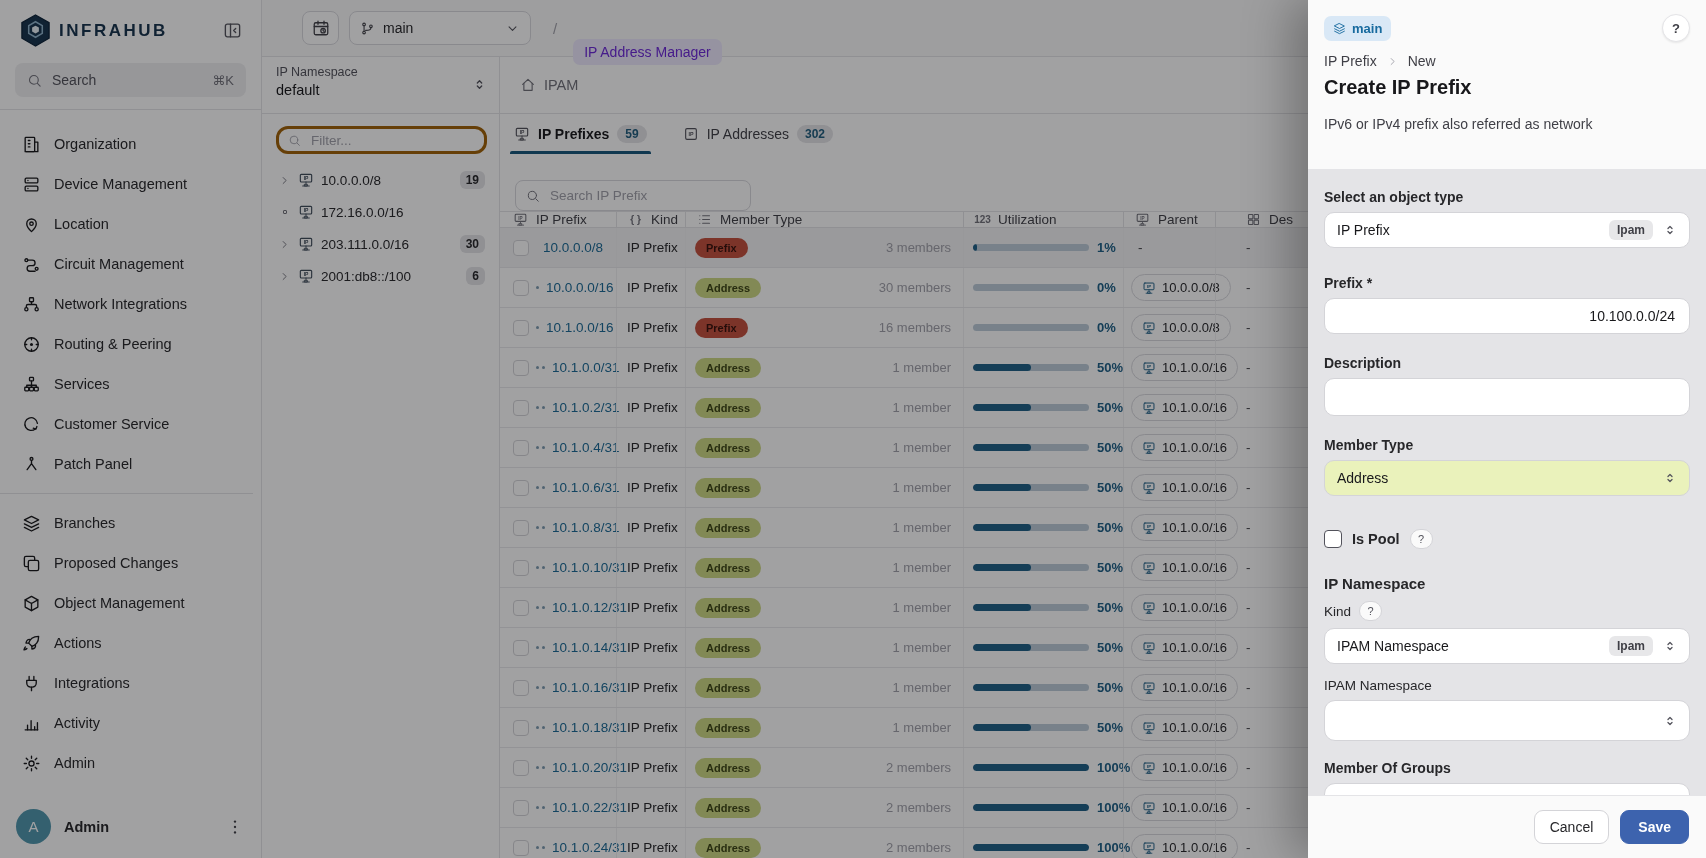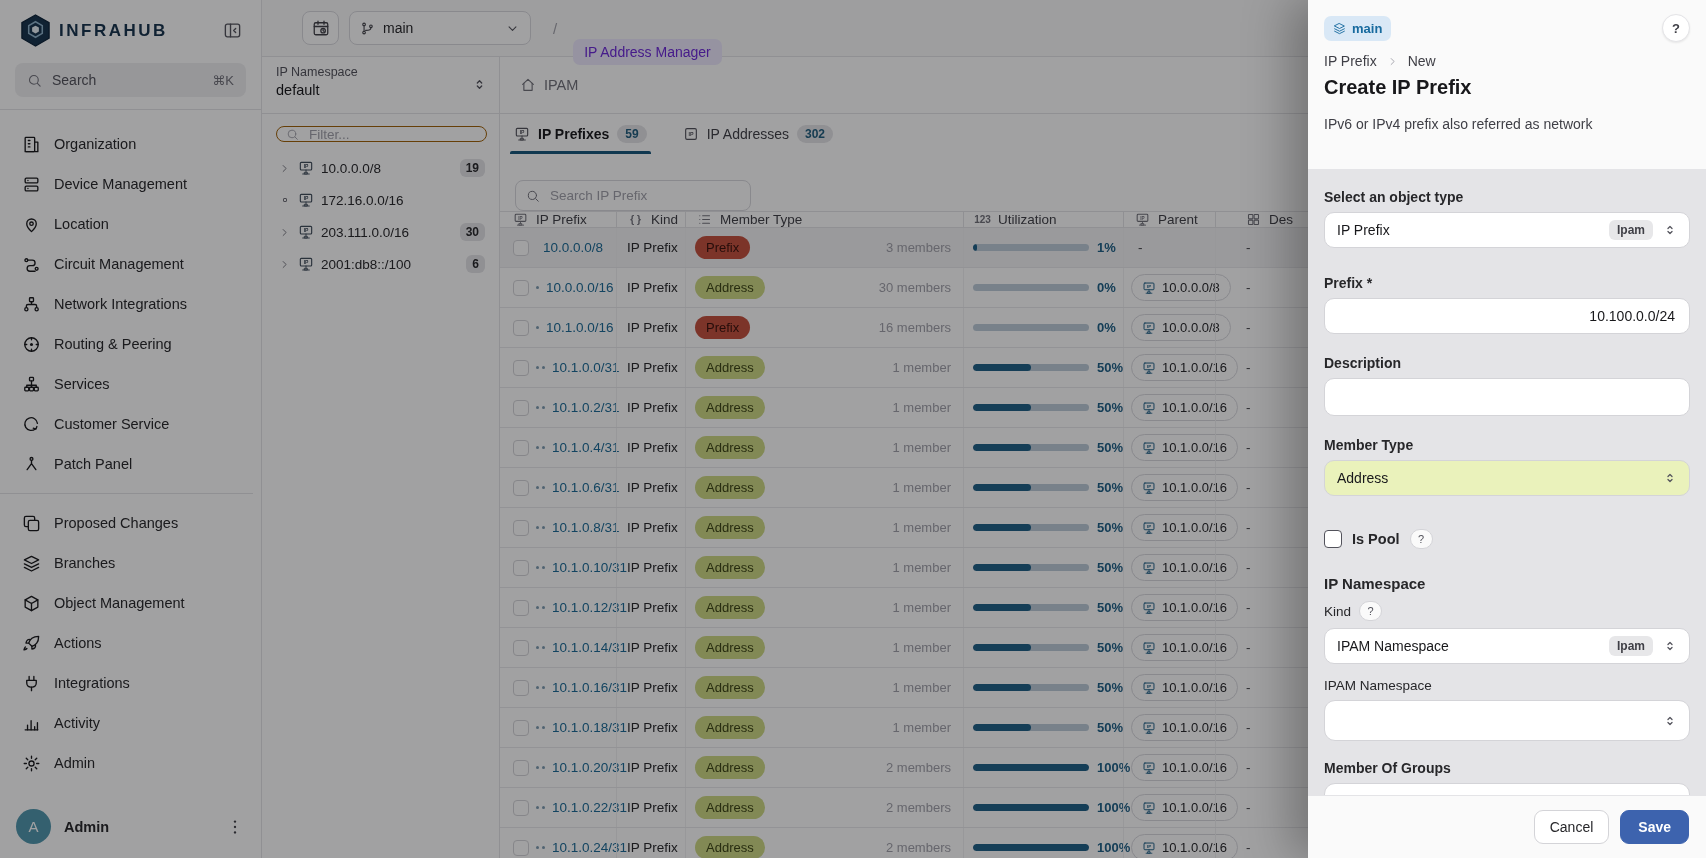--- a/index.html
+++ b/index.html
@@ -45,21 +45,21 @@
   .subbar{height:57px;flex:none;border-bottom:1px solid #e4e4e7;display:flex;}
   .ns-box{width:238px;flex:none;border-right:1px solid #e4e4e7;padding:8px 12px 0 14px;position:relative;cursor:pointer;}
   .ns-label{font-size:12.5px;color:#52525b;}
   .ns-value{font-size:14.5px;color:#18181b;margin-top:3px;}
   .ns-chev{position:absolute;right:12px;top:20px;width:15px;height:15px;color:#52525b;}
   .ipam-crumb{display:flex;align-items:center;gap:8px;padding-left:20px;color:#71717a;font-size:14.5px;}
   .ipam-crumb .ic{width:16px;height:16px;}
 
   .content-row{flex:1;display:flex;min-height:0;}
   .tree-panel{width:238px;flex:none;border-right:1px solid #e4e4e7;padding:12px 12px 0 14px;}
-  .filter-box{height:16px;border:1px solid #a16207;border-radius:12px;display:flex;align-items:center;padding:0 9px;gap:8px;color:#a1a1aa;background:#fff;}
+  .filter-box{height:28px;border:3px solid #a16207;border-radius:12px;display:flex;align-items:center;padding:0 9px;gap:8px;color:#a1a1aa;background:#fff;}
   .filter-box .ic{width:13px;height:13px;color:#a1a1aa;}
   .filter-box input{border:none;outline:none;font-size:13.5px;width:100%;background:transparent;font-family:inherit;color:#27272a;}
   .filter-box input::placeholder{color:#a1a1aa;}
   .tree-list{margin-top:10px;}
   .tree-item{height:32px;display:flex;align-items:center;gap:7px;cursor:pointer;border-radius:6px;padding:0 2px;}
   .tree-item .tchev{width:13px;height:13px;color:#71717a;}
   .leafdot{display:block;width:4px;height:4px;border:1px solid #71717a;border-radius:1px;margin:0 4.5px;}
   .tree-item .nicon{width:16px;height:16px;color:#3f4c5a;}
   .tree-label{font-size:13.5px;color:#27272a;}
   .tree-badge{margin-left:auto;background:#e4e4e7;border-radius:6px;font-size:12px;font-weight:600;color:#27272a;padding:2px 6px;}
@@ -89,21 +89,21 @@
   .trow.hl{background:#f4f4f5;}
   .cell{display:flex;align-items:center;min-width:0;border-left:1px solid #f0f0f2;}
   .cell:first-child{border-left:none;}
   .c-prefix{padding-left:13px;gap:7px;}
   .cbx{width:16px;height:16px;border:1.5px solid #d4d4d8;border-radius:4px;background:#fff;flex:none;}
   .dots{display:flex;gap:3px;flex:none;}
   .dots i{width:3px;height:3px;border-radius:50%;background:#7e9cb1;}
   .plink{font-size:13.5px;color:var(--accent-link);text-decoration:none;white-space:nowrap;}
   .c-kind{padding-left:10px;font-size:13.5px;color:#27272a;}
   .c-member{padding:0 12px 0 9px;}
-  .mbadge{font-size:13px;padding:4px 11px;border-radius:13px;font-weight:400;white-space:nowrap;}
+  .mbadge{font-size:11px;padding:4px 11px;border-radius:13px;font-weight:700;white-space:nowrap;}
   .mbadge.red{background:var(--badge-prefix-bg);color:var(--badge-prefix-text);}
   .mbadge.green{background:var(--badge-address-bg);color:var(--badge-address-text);}
   .members{margin-left:auto;font-size:13px;color:#a1a1aa;white-space:nowrap;}
   .c-util{padding:0 12px 0 9px;gap:8px;}
   .bar{width:116px;height:7px;border-radius:4px;background:var(--progress-track);overflow:hidden;flex:none;}
   .bar i{display:block;height:100%;background:var(--progress-fill);border-radius:4px;}
   .pct{margin-left:auto;font-size:13px;font-weight:600;color:var(--progress-fill);}
   .c-parent{padding-left:7px;}
   .ppill{display:inline-flex;align-items:center;gap:6px;height:27px;border:1px solid #d9d9de;border-radius:14px;background:#fff;padding:0 10px;font-size:13px;color:#27272a;white-space:nowrap;}
   .ppill .ic{width:14px;height:14px;color:var(--progress-fill);}
@@ -270,35 +270,35 @@
               </svg>
             </span>
     <span>Patch Panel</span>
   </div>
         </div>
       <div class="nav-gap"></div>
       <div id="nav-secondary">
           <div class="nav-item">
     <span class="ic">
               <svg viewBox="0 0 24 24">
-                <rect x="8" y="8" width="13" height="13" rx="2"></rect>
-                <path d="M16 8V5a2 2 0 0 0-2-2H5a2 2 0 0 0-2 2v9a2 2 0 0 0 2 2h3"></path>
-              </svg>
-            </span>
-    <span>Proposed Changes</span>
-  </div>
-          <div class="nav-item">
-    <span class="ic">
-              <svg viewBox="0 0 24 24">
                 <path d="M12 3l9 4.5-9 4.5L3 7.5z"></path>
                 <path d="M3 12.5l9 4.5 9-4.5"></path>
                 <path d="M3 17l9 4.5L21 17"></path>
               </svg>
             </span>
     <span>Branches</span>
+  </div>
+          <div class="nav-item">
+    <span class="ic">
+              <svg viewBox="0 0 24 24">
+                <rect x="8" y="8" width="13" height="13" rx="2"></rect>
+                <path d="M16 8V5a2 2 0 0 0-2-2H5a2 2 0 0 0-2 2v9a2 2 0 0 0 2 2h3"></path>
+              </svg>
+            </span>
+    <span>Proposed Changes</span>
   </div>
           <div class="nav-item">
     <span class="ic">
               <svg viewBox="0 0 24 24">
                 <path d="M12 3l8 4.5v9L12 21l-8-4.5v-9z"></path>
                 <path d="M12 12l8-4.5M12 12L4 7.5M12 12v9"></path>
               </svg>
             </span>
     <span>Object Management</span>
   </div>

